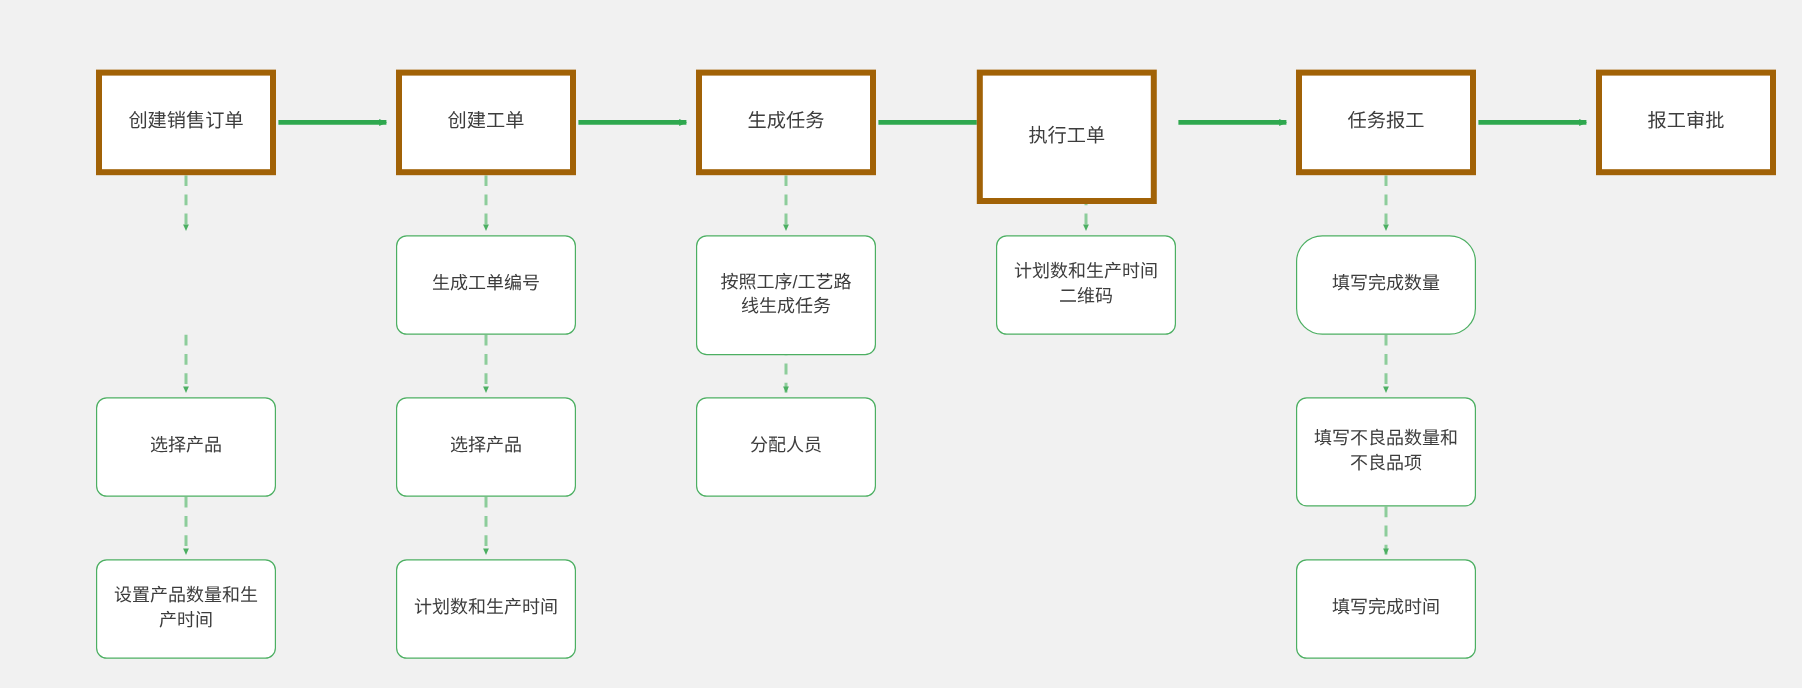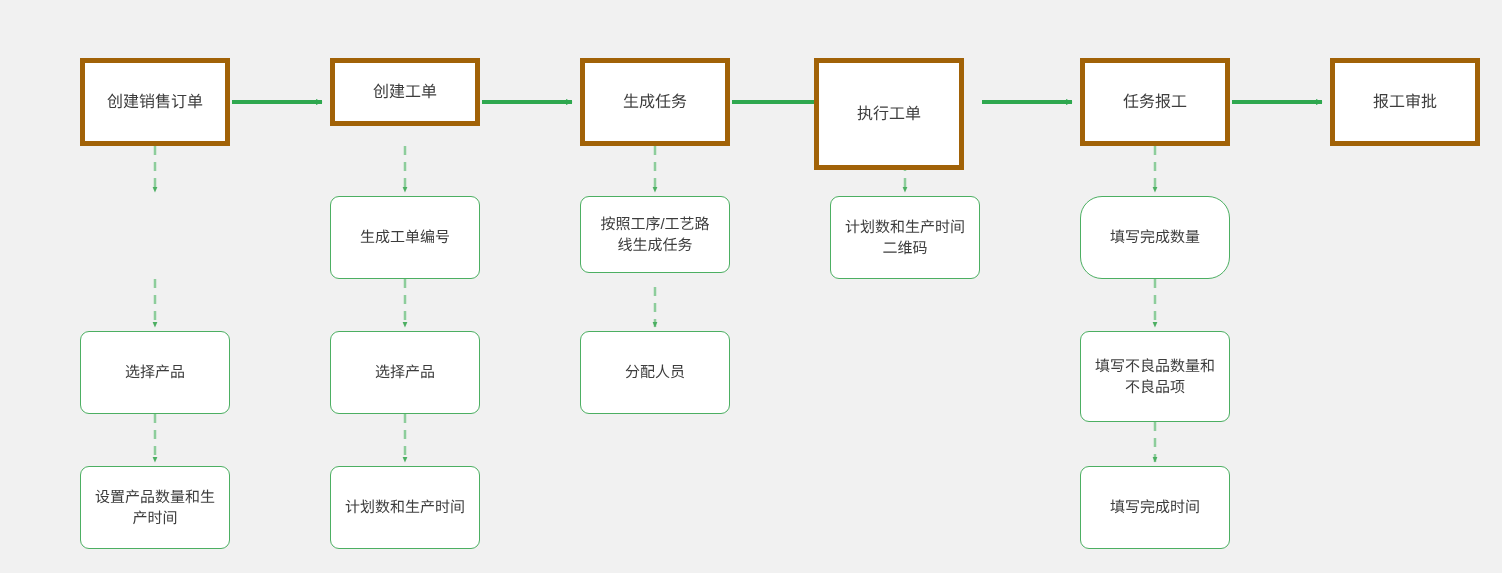--- a/index.html
+++ b/index.html
@@ -104,35 +104,35 @@
     </g>
 
     <g>
       <line x1="1155" y1="146" x2="1155" y2="192" stroke="#8dcd9b" stroke-width="2.5" stroke-dasharray="9 7" marker-end="url(#arrow-dash)"></line>
       <line x1="1155" y1="279" x2="1155" y2="327" stroke="#8dcd9b" stroke-width="2.5" stroke-dasharray="9 7" marker-end="url(#arrow-dash)"></line>
       <line x1="1155" y1="422" x2="1155" y2="462" stroke="#8dcd9b" stroke-width="2.5" stroke-dasharray="9 7" marker-end="url(#arrow-dash)"></line>
     </g>
   </svg>
 
   <div class="node stage" style="left:80px;  top:58px; width:150px; height:88px;">创建销售订单</div>
-  <div class="node stage" style="left:330px; top:58px; width:150px; height:68px;">创建工单</div>
+  <div class="node stage" style="left:330px; top:58px; width:150px; height:88px;">创建工单</div>
   <div class="node stage" style="left:580px; top:58px; width:150px; height:88px;">生成任务</div>
   <div class="node stage" style="left:814px; top:58px; width:150px; height:112px;text-align:right;">执行工单</div>
   <div class="node stage" style="left:1080px; top:58px; width:150px; height:88px;">任务报工</div>
   <div class="node stage" style="left:1330px; top:58px; width:150px; height:88px;">报工审批</div>
 
   <div class="node detail" style="left:80px; top:331px; width:150px; height:83px;">选择产品</div>
   <div class="node detail" style="left:80px; top:466px; width:150px; height:83px;">设置产品数量和生
 产时间</div>
 
   <div class="node detail" style="left:330px; top:196px; width:150px; height:83px;">生成工单编号</div>
   <div class="node detail" style="left:330px; top:331px; width:150px; height:83px;">选择产品</div>
   <div class="node detail" style="left:330px; top:466px; width:150px; height:83px;">计划数和生产时间</div>
 
-  <div class="node detail" style="left:580px; top:196px; width:150px; height:77px;">按照工序/工艺路
+  <div class="node detail" style="left:580px; top:196px; width:150px; height:100px;">按照工序/工艺路
 线生成任务</div>
   <div class="node detail" style="left:580px; top:331px; width:150px; height:83px;">分配人员</div>
 
   <div class="node detail" style="left:830px; top:196px; width:150px; height:83px;">计划数和生产时间
 二维码</div>
 
   <div class="node detail" style="left:1080px; top:196px; width:150px; height:83px;border-radius:22px;">填写完成数量</div>
   <div class="node detail" style="left:1080px; top:331px; width:150px; height:91px;">填写不良品数量和
 不良品项</div>
   <div class="node detail" style="left:1080px; top:466px; width:150px; height:83px;">填写完成时间</div>

